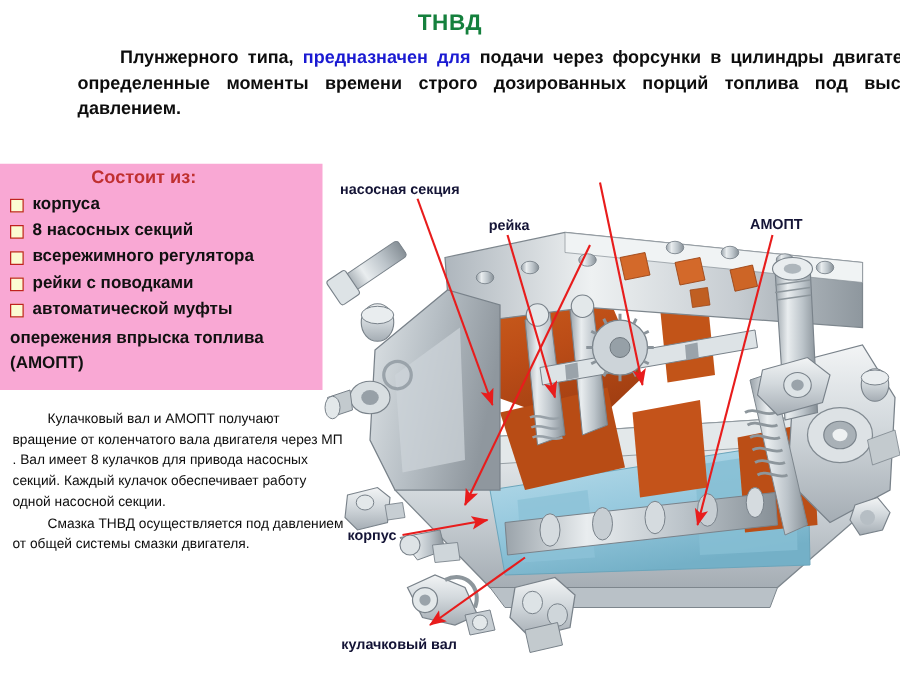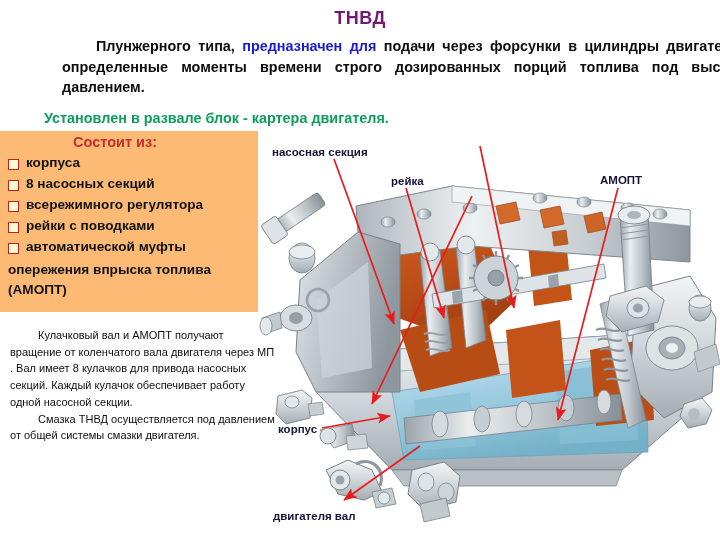--- a/index.html
+++ b/index.html
@@ -21,21 +21,21 @@
 
   
   .title {
     position: absolute;
     left: 0;
     top: 8px;
     width: 720px;
     text-align: center;
     font-size: 18px;
     font-weight: bold;
-    color: #701a75;
+    color: #15803d;
     letter-spacing: 0.5px;
   }
 
   
   .intro {
     position: absolute;
     left: 14px;
     top: 36px;
     width: 694px;
     font-size: 14.4px;
@@ -59,21 +59,21 @@
     text-indent: 30px;
   }
 
   
   .panel {
     position: absolute;
     left: 0px;
     top: 131px;
     width: 258px;
     height: 181px;
-    background: #fdba74;
+    background: #f9a8d4;
   }
   .panel-title {
     position: absolute;
     left: 0;
     top: 3px;
     width: 230px;
     text-align: center;
     font-size: 14.5px;
     font-weight: bold;
     color: #c03030;
@@ -374,21 +374,20 @@
       <path d="M322,428 L390,416"></path>
     </g>
   </svg>
 
   <div class="title">ТНВД</div>
 
   <div class="intro">
     <span>Плунжерного типа, </span><span class="hl-blue">предназначен для</span><span> подачи через  форсунки в цилиндры двигателя в определенные моменты времени строго дозированных порций топлива под высоким давлением.</span>
   </div>
 
-  <div class="greenline">Установлен в развале  блок - картера двигателя.</div>
 
   <div class="panel">
     <div class="panel-title">Состоит из:</div>
     <div class="bullets">
       <div class="bullet-row">
         <span class="bullet-box"></span>
         <span class="bullet-label">корпуса</span>
       </div>
       <div class="bullet-row">
         <span class="bullet-box"></span>
@@ -412,15 +411,15 @@
 
   <div class="lower">
     <p>Кулачковый вал и АМОПТ получают вращение от коленчатого вала двигателя через МП . Вал имеет 8 кулачков для привода насосных секций. Каждый кулачок обеспечивает работу одной насосной секции.</p>
     <p>Смазка ТНВД осуществляется под давлением от общей системы смазки двигателя.</p>
   </div>
 
   <div class="lbl l-nasos">насосная секция</div>
   <div class="lbl l-reika">рейка</div>
   <div class="lbl l-amopt">АМОПТ</div>
   <div class="lbl l-korpus">корпус</div>
-  <div class="lbl l-kulach">двигателя вал</div>
+  <div class="lbl l-kulach">кулачковый вал</div>
 
 </div>
 
 </body></html>

